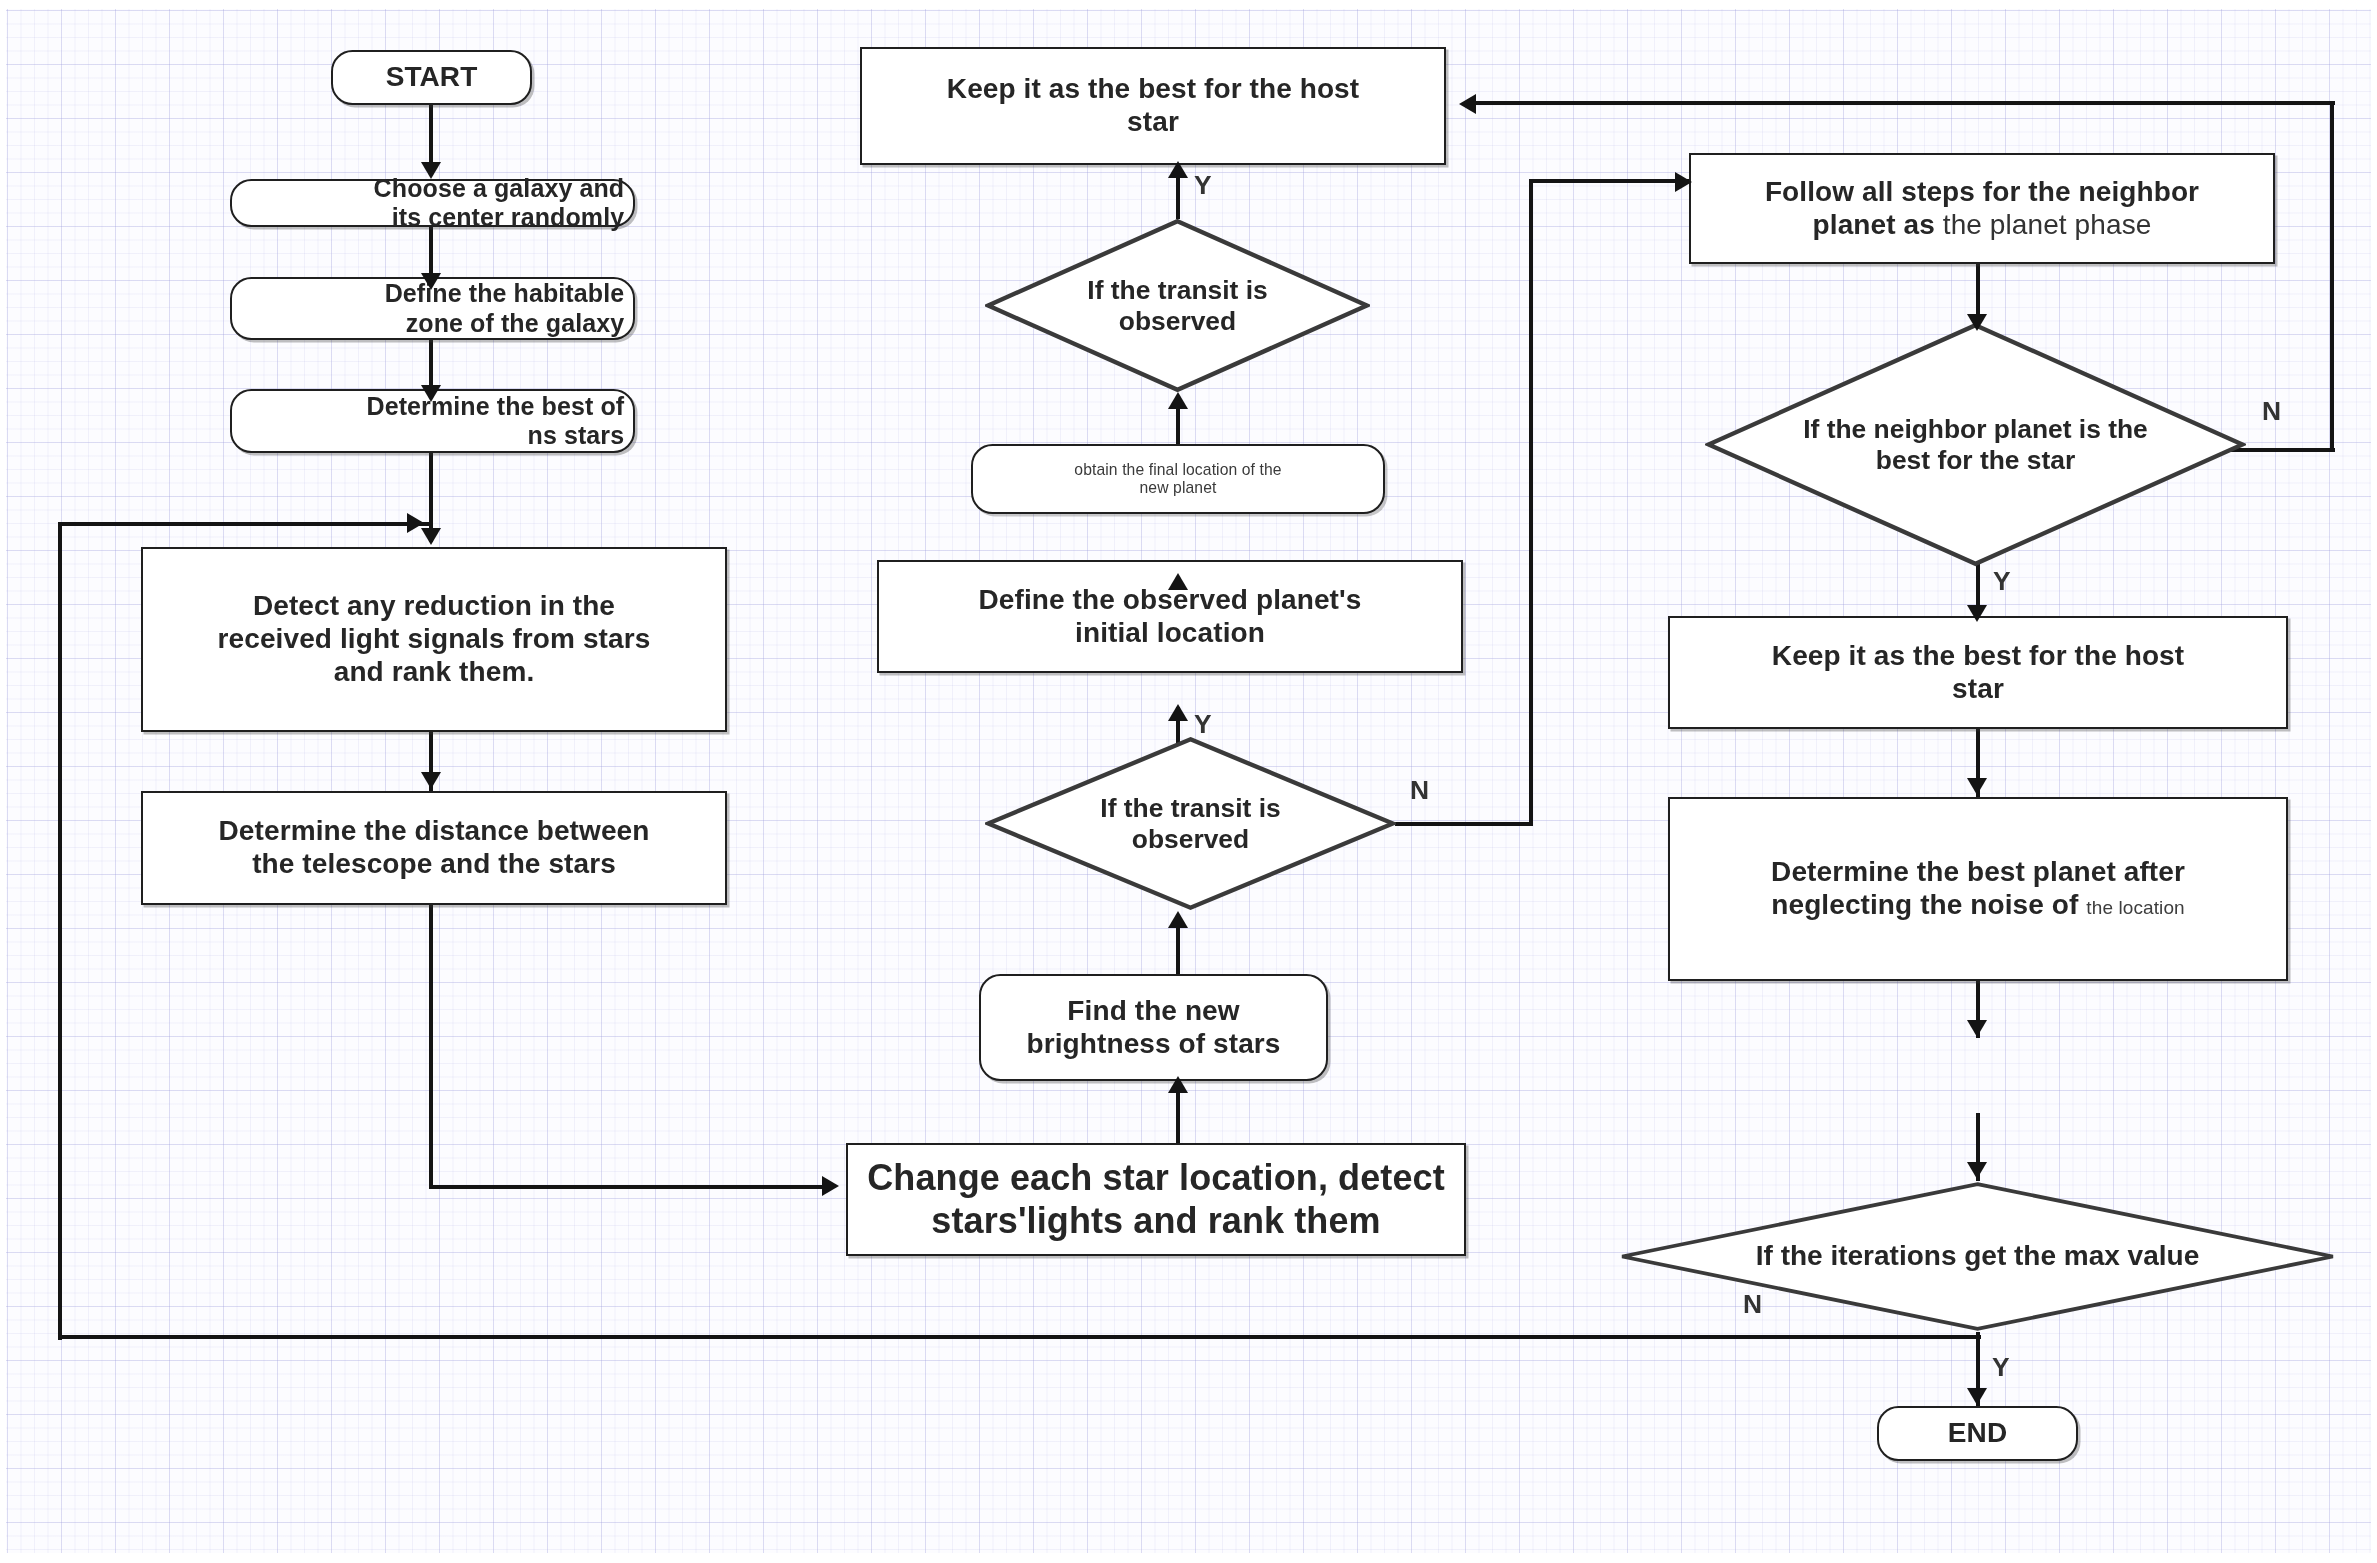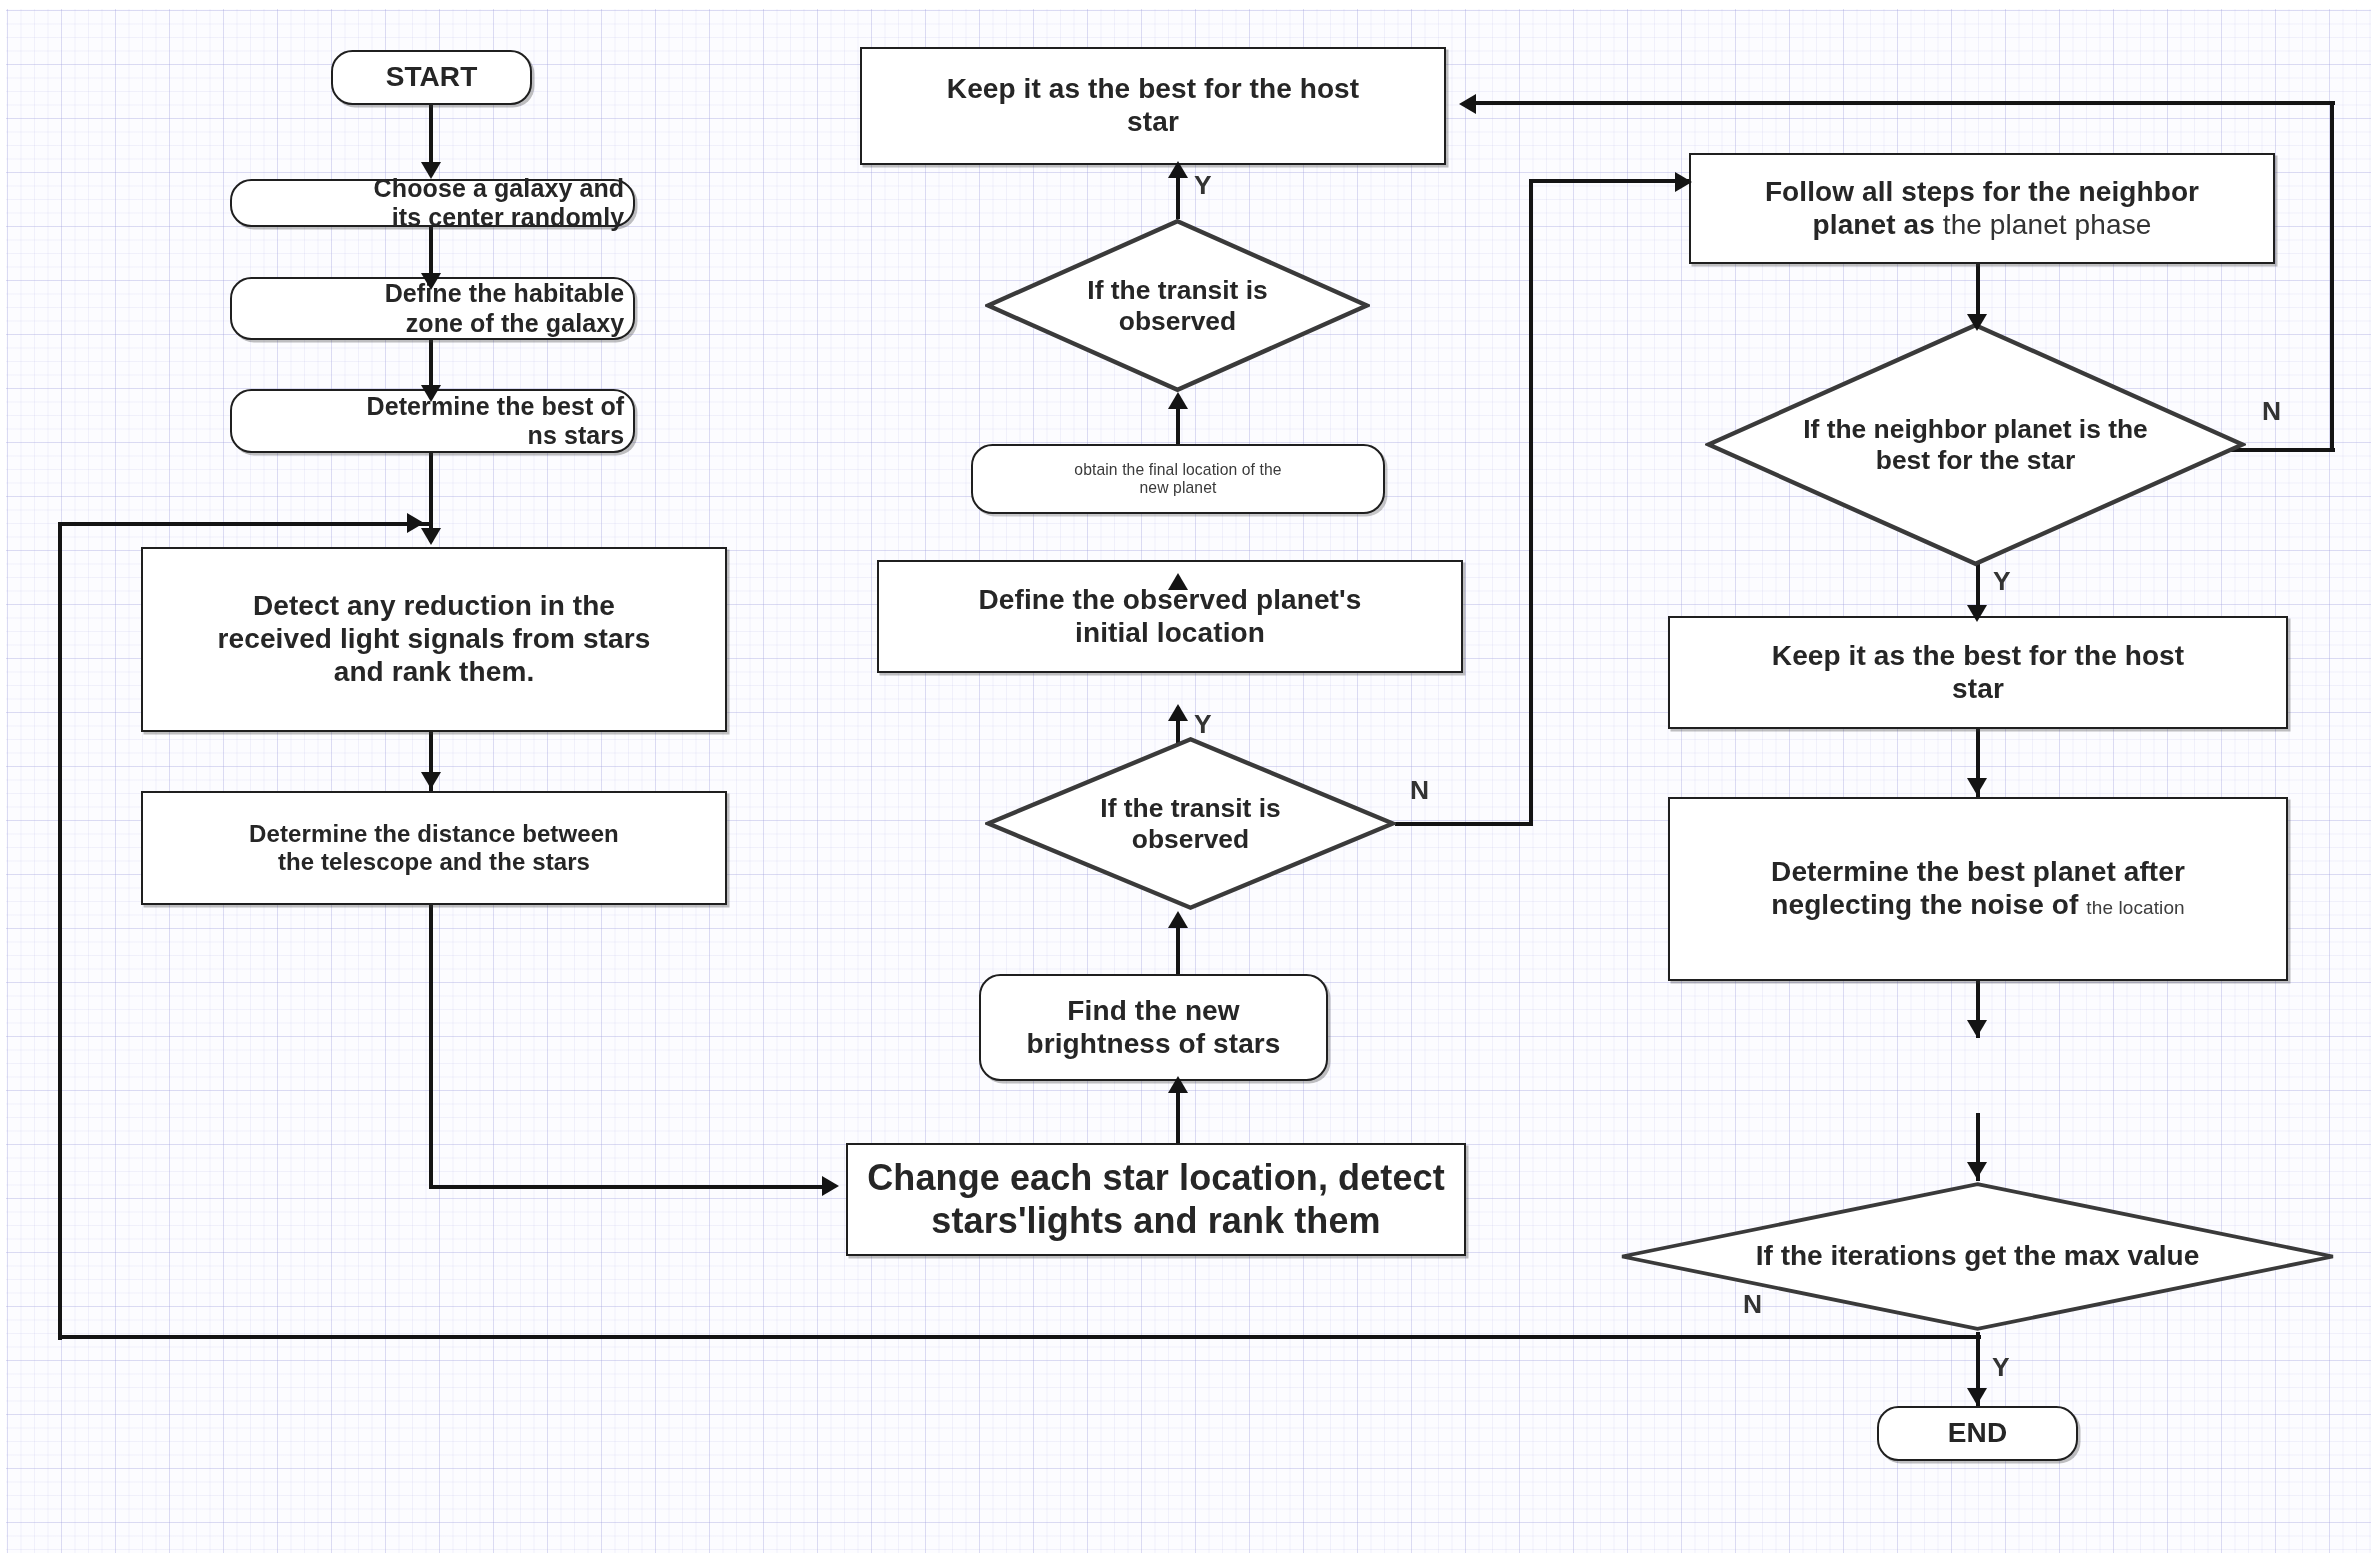--- a/index.html
+++ b/index.html
@@ -165,21 +165,21 @@
   </div>
 
   <div class="node rounded lefttext" style="left:230px;top:389px;width:405px;height:64px;font-size:25px;">
     <span class="tx">Determine the best of<br>ns stars</span>
   </div>
 
   <div class="node" style="left:141px;top:547px;width:586px;height:185px;font-size:28px;">
     <span class="tx">Detect any reduction in the<br>received light signals from stars<br>and rank them.</span>
   </div>
 
-  <div class="node" style="left:141px;top:791px;width:586px;height:114px;font-size:24px;">
+  <div class="node" style="left:141px;top:791px;width:586px;height:114px;font-size:28px;">
     <span class="tx">Determine the distance between<br>the telescope and the stars</span>
   </div>
 
   <div class="node" style="left:860px;top:47px;width:586px;height:118px;font-size:28px;">
     <span class="tx">Keep it as the best for the host<br>star</span>
   </div>
 
   <div class="dia" style="left:985px;top:218px;width:385px;height:175px;">
     <svg width="385" height="175" style="position:absolute;left:0;top:0;" viewBox="0 0 612 278">
       <polygon points="306,5 607,139 306,273 5,139" fill="#ffffff" stroke="#3a3a3a" stroke-width="7"></polygon>

